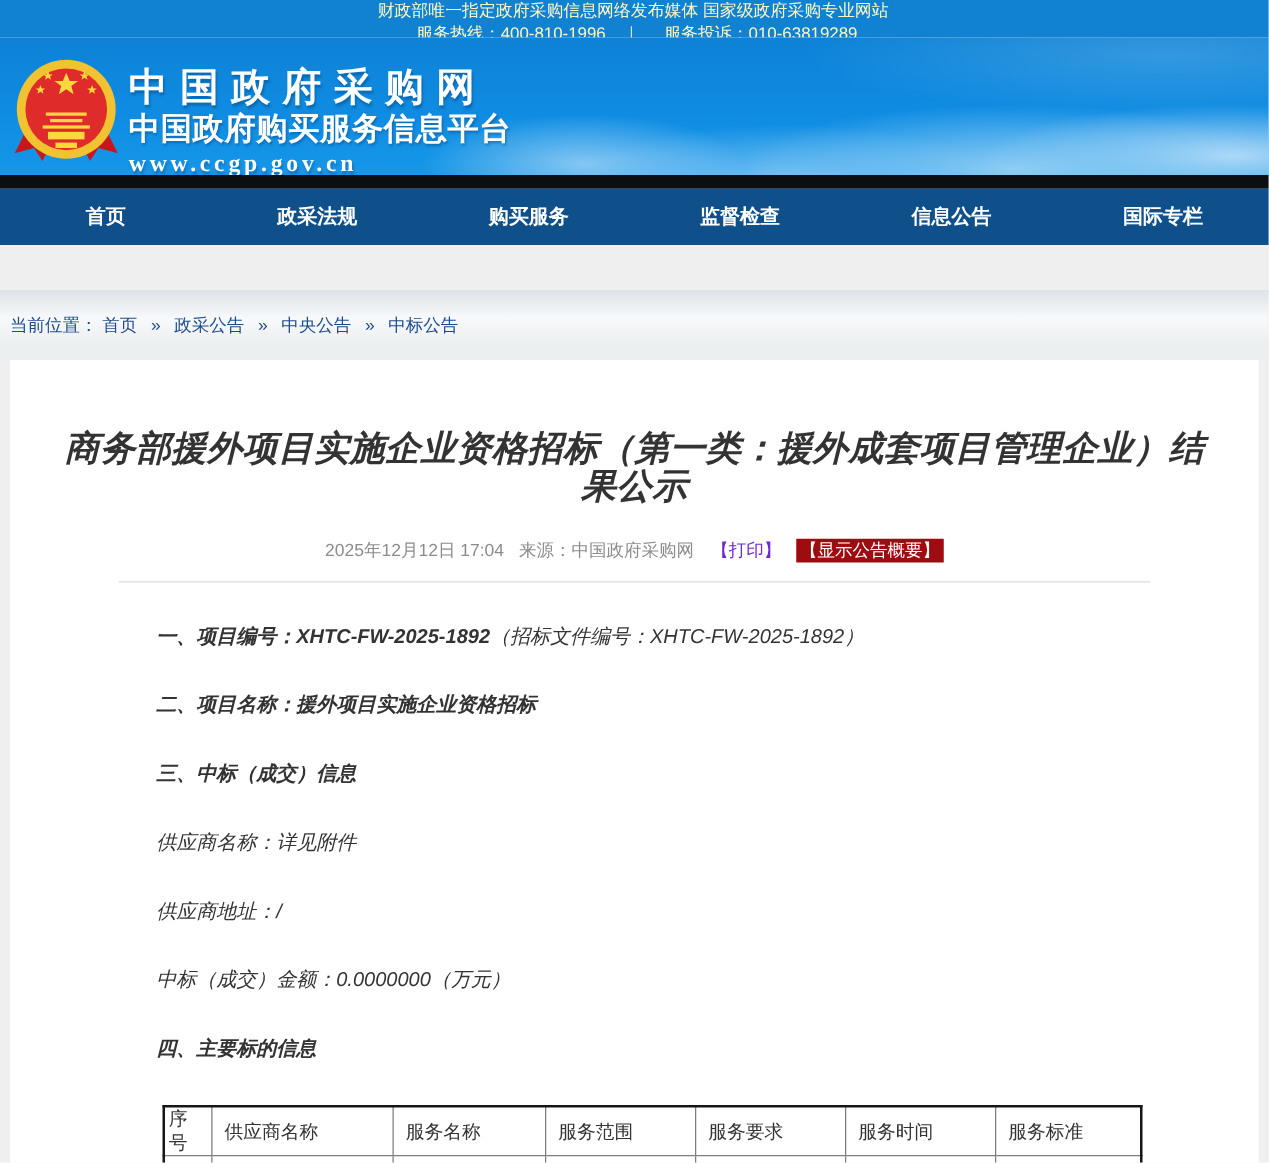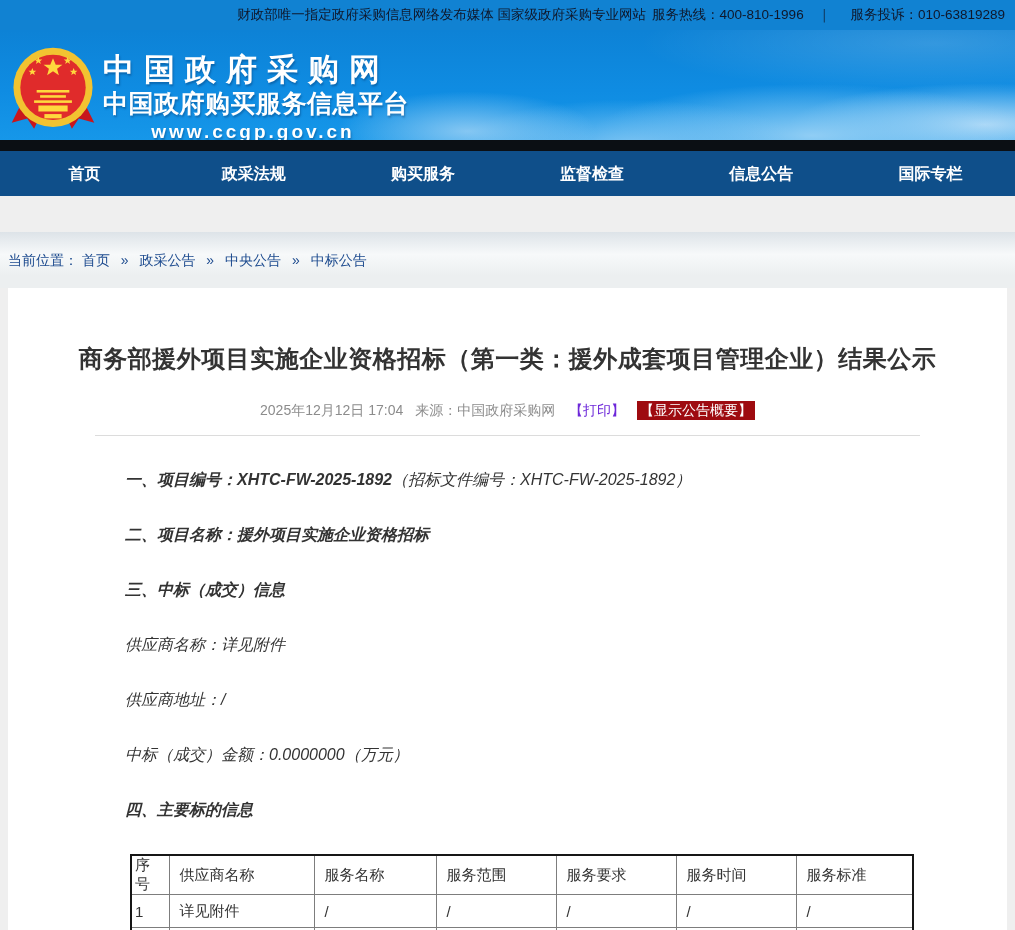--- a/index.html
+++ b/index.html
@@ -4,23 +4,23 @@
 <style>
   * { box-sizing: border-box; margin: 0; padding: 0; }
   html,body { width:1015px; height:930px; overflow:hidden; }
   body {
     font-family: "Liberation Sans", "DejaVu Sans", sans-serif;
     background:#efefef;
     color:#333;
   }
   
   .topbar{
-    height:30px; background:#1182d2; color:#0f172a;
-    display:flex; justify-content:flex-end; align-items:center;
-    padding:0 10px 0 8px; font-size:13.5px;
+    height:30px; background:#1182d2; color:#fef9c3;
+    display:flex; justify-content:space-between; align-items:center;
+    padding:0 10px 0 8px; font-size:13.5px;flex-direction:column;
   }
   .topbar-right span{ margin-left:6px; }
   .topbar-right .divider{ margin:0 10px; opacity:.9; }
   
   .banner{
     position:relative; height:110px; overflow:hidden;
     background:
       radial-gradient(ellipse 420px 70px at 92% 12%, rgba(255,255,255,0.16), transparent 70%),
       radial-gradient(ellipse 180px 55px at 46% 92%, rgba(170,215,246,0.75), transparent 72%),
       radial-gradient(ellipse 240px 62px at 62% 104%, rgba(130,198,243,0.9), transparent 72%),
@@ -28,41 +28,41 @@
       radial-gradient(ellipse 260px 55px at 97% 86%, rgba(185,222,248,0.95), transparent 75%),
       linear-gradient(180deg,#0d82d6 0%, #0f8ce2 55%, #1697e9 100%);
   }
   .emblem{ position:absolute; left:10px; top:15px; width:86px; height:90px; display:block; }
   .logo-text{
     position:absolute; left:103px; top:22px; width:302px; color:#fff;
     text-shadow:1px 2px 2px rgba(0,40,90,0.35); white-space:nowrap;
   }
   .site-title{ font-size:31px; font-weight:bold; letter-spacing:10px; line-height:36px; }
   .site-subtitle{ font-size:25px; font-weight:bold; letter-spacing:0.5px; line-height:31px; }
-  .site-url{ font-size:19px; font-weight:bold; letter-spacing:3px; line-height:25px; text-align:center; width:300px; }
+  .site-url{ font-size:19px; font-weight:bold; letter-spacing:3px; line-height:25px; text-align:left; width:300px;font-family:Liberation Serif, serif; }
   .darkband{ height:11px; background:#0b0f14; }
   
   .nav{ height:45px; background:#0f4f8a; display:flex; }
   .nav-item{
     flex:1; text-align:center; line-height:45px; color:#fff;
     font-size:16px; font-weight:bold; text-decoration:none; cursor:pointer;
   }
   
   .breadcrumb{
     height:56px; padding:20px 0 0 8px; font-size:14px; color:#1c4a8e;
     background:linear-gradient(180deg,#dde3e8 0%, #f7f9fa 40%, #ecEFf0 78%, #eceff0 100%);
     margin-top:36px;
   }
   .breadcrumb a{ color:#1c4a8e; text-decoration:none; cursor:pointer; }
   .breadcrumb .sep{ margin:0 7px; }
   
   .card{ margin:0 8px; background:#fff; height:678px; overflow:hidden; }
   .article-title{
     padding:56px 30px 0; text-align:center;
-    font-size:24px; font-weight:bold; color:#333; letter-spacing:0.5px; line-height:30px;
+    font-size:28px; font-weight:bold; color:#333; letter-spacing:0.5px; line-height:30px;font-style:italic;
   }
   .meta{ margin-top:28px; text-align:center; font-size:14px; color:#8c8c8c; }
   .meta .src{ margin-left:8px; }
   .meta .print{ margin-left:10px; color:#6d28d9; text-decoration:none; cursor:pointer; }
   .meta .badge{
     margin-left:8px; background:#9e0b10; color:#fff; padding:1px 3px 2px;
     text-decoration:none; cursor:pointer;
   }
   .rule{ border:none; border-top:1px solid #dcdcdc; margin:15px 87px 0; }
   .body{ padding:33px 60px 0 117px; font-size:16px; }

